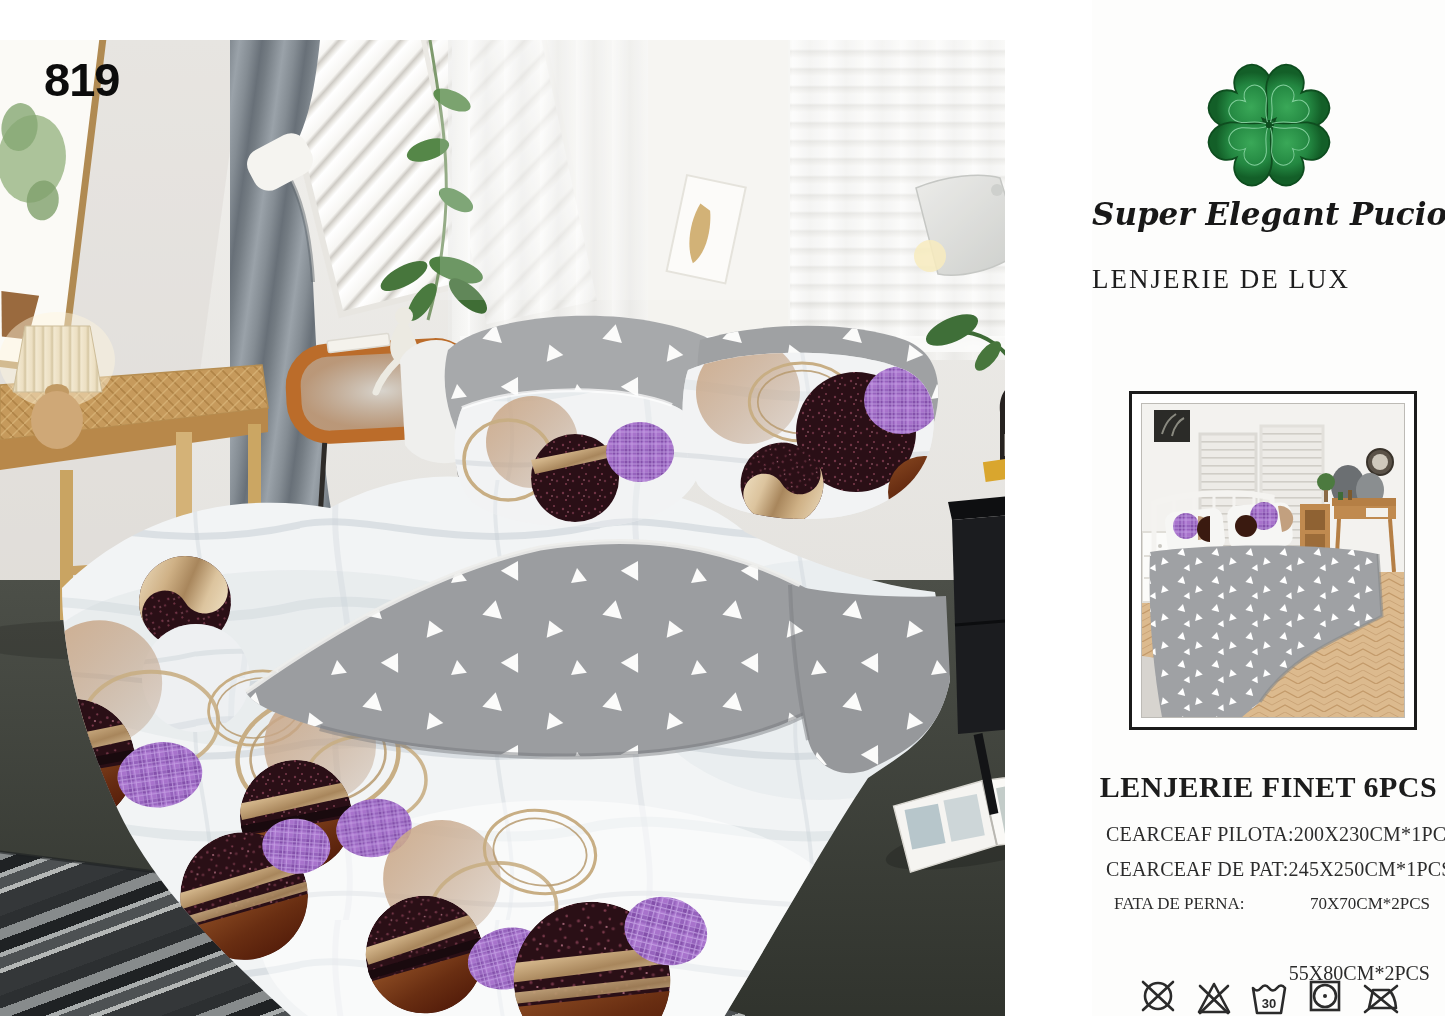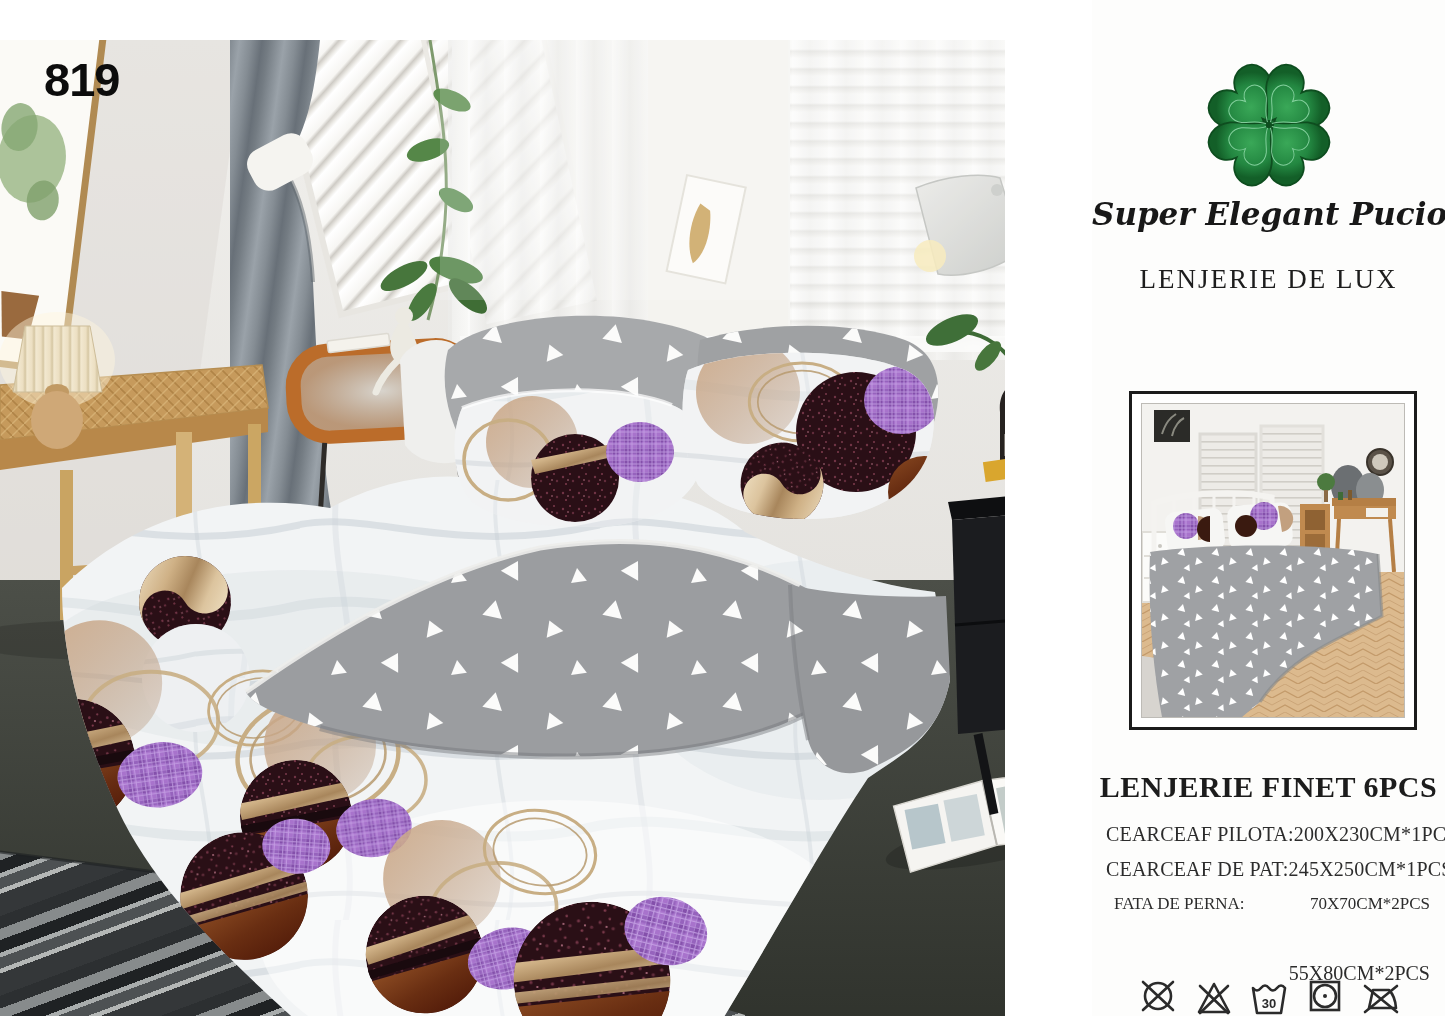--- a/index.html
+++ b/index.html
@@ -6,21 +6,21 @@
   .page{position:relative;width:1445px;height:1016px;overflow:hidden;background:#ffffff;
         font-family:"Liberation Serif",serif;}
   .photo-region{position:absolute;left:0;top:0;width:1005px;height:1016px;overflow:hidden;margin-top:40px;}
   .photo-code{position:absolute;left:44px;top:12px;font-family:"Liberation Sans",sans-serif;
         font-weight:800;font-size:47px;color:#0c0c0c;letter-spacing:-1px;z-index:5;}
   .panel{position:absolute;left:1092px;top:0;width:353px;height:1016px;background:#fdfdfc;}
   .logo-wrap{position:absolute;left:0;top:58px;width:353px;display:flex;justify-content:center;}
   .brand-name{position:absolute;left:0;top:196px;width:353px;text-align:center;
         font-family:"DejaVu Serif",serif;font-style:italic;font-weight:700;font-size:31px;
         color:#181818;white-space:nowrap;letter-spacing:0px;}
-  .brand-tagline{position:absolute;left:0;top:264px;width:353px;text-align:center;
+  .brand-tagline{position:absolute;left:0;top:264px;width:353px;
         font-size:27px;color:#1d1d1d;letter-spacing:2px;}
   .thumb-frame{position:absolute;left:37px;top:391px;width:288px;height:339px;
         background:#ffffff;border:3px solid #1b1b1b;box-sizing:border-box;
         display:flex;align-items:center;justify-content:center;}
   .thumb-inner{width:262px;height:313px;outline:1px solid #bdbbb6;}
   .product-title{position:absolute;left:0;top:770px;width:353px;text-align:center;
         font-size:30px;font-weight:700;color:#1c1c1c;letter-spacing:.5px;}
   .spec-line{position:absolute;left:14px;width:330px;text-align:center;font-size:20px;
         color:#2c2c2c;letter-spacing:.2px;white-space:nowrap;}
   .spec-1{top:823px;} .spec-2{top:858px;}

